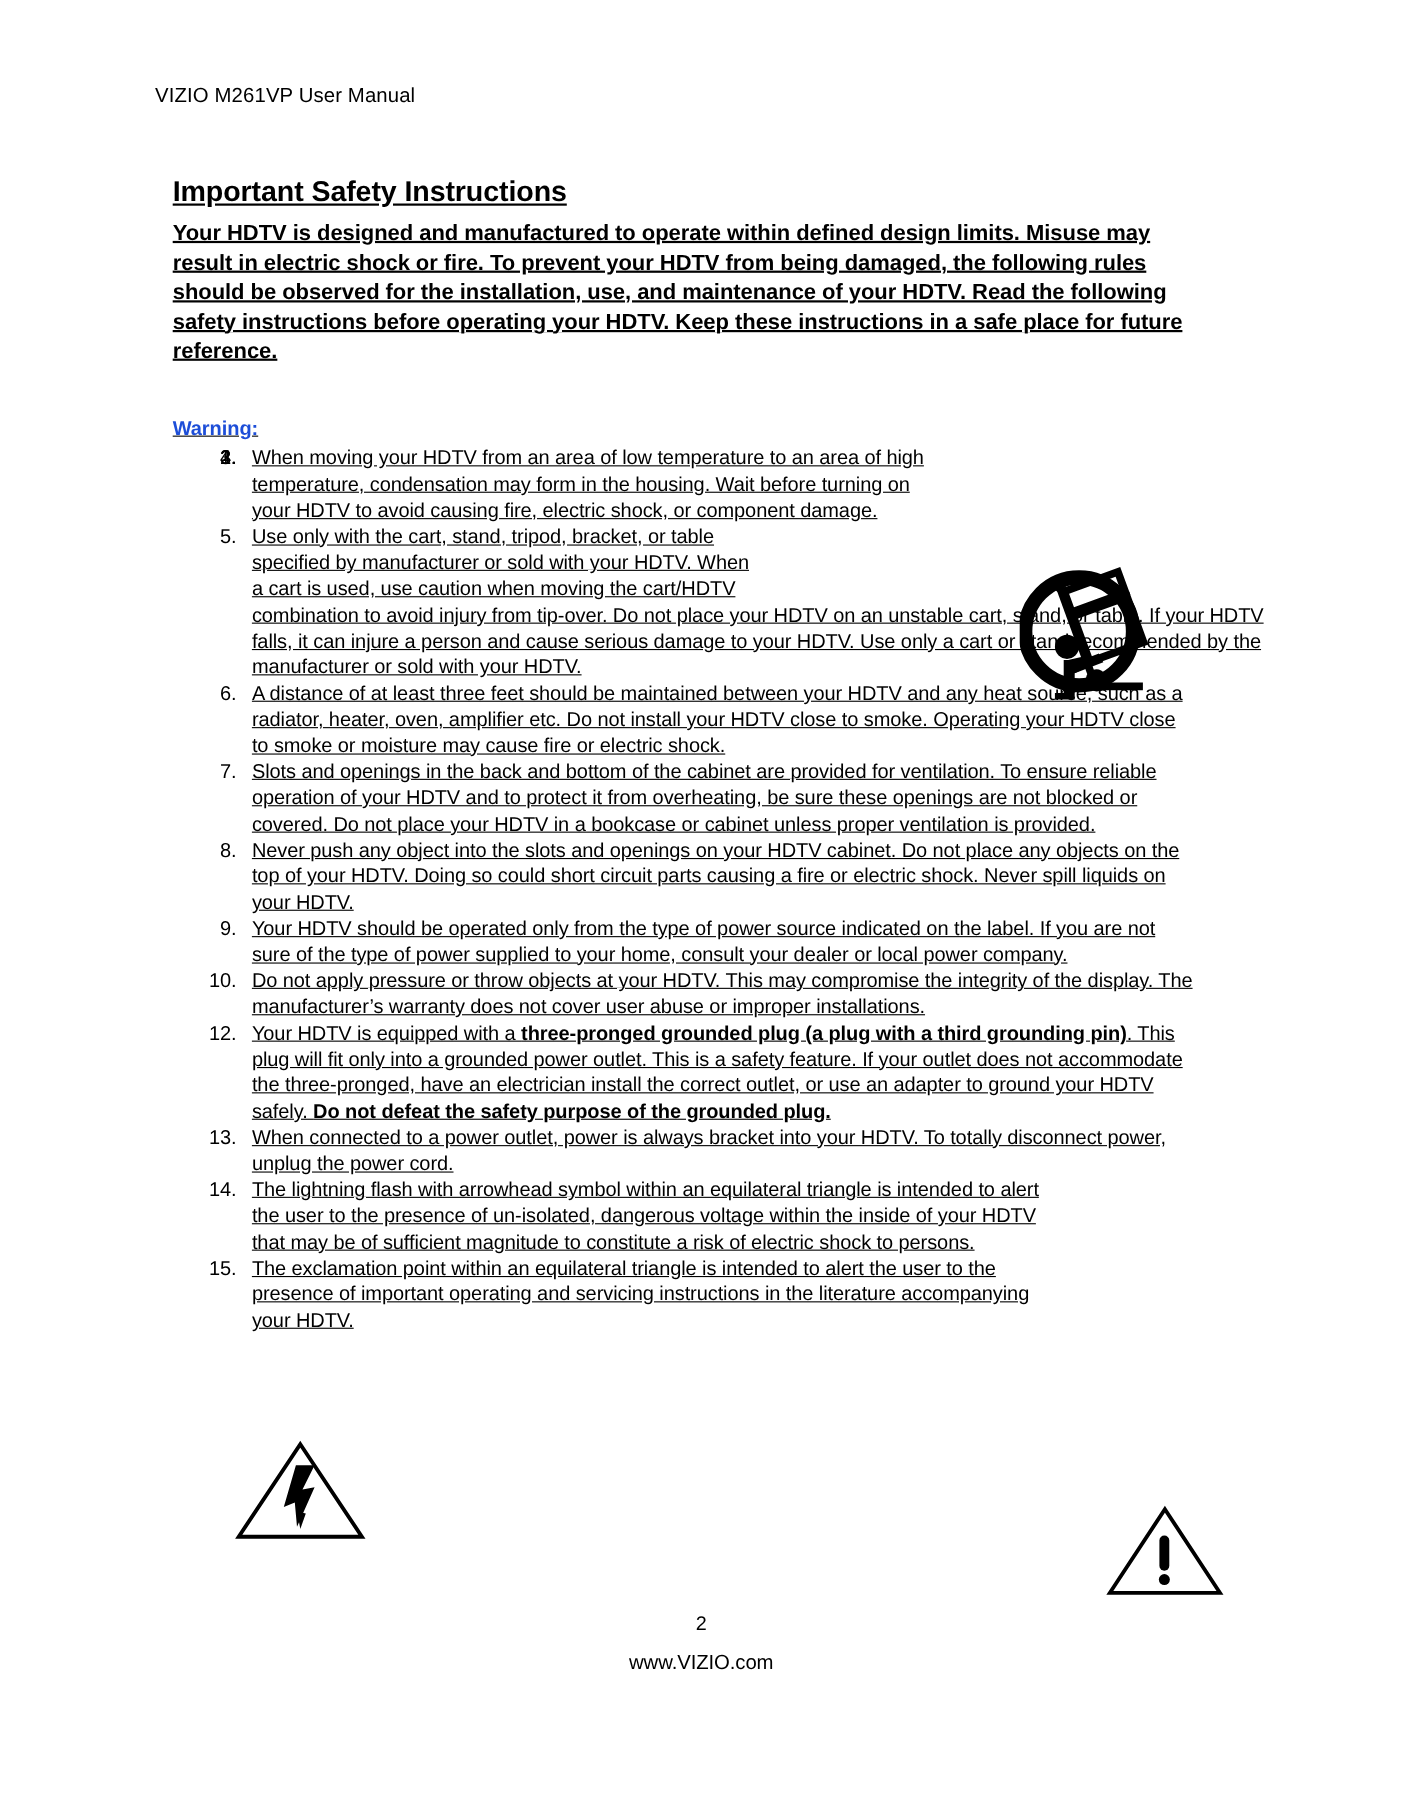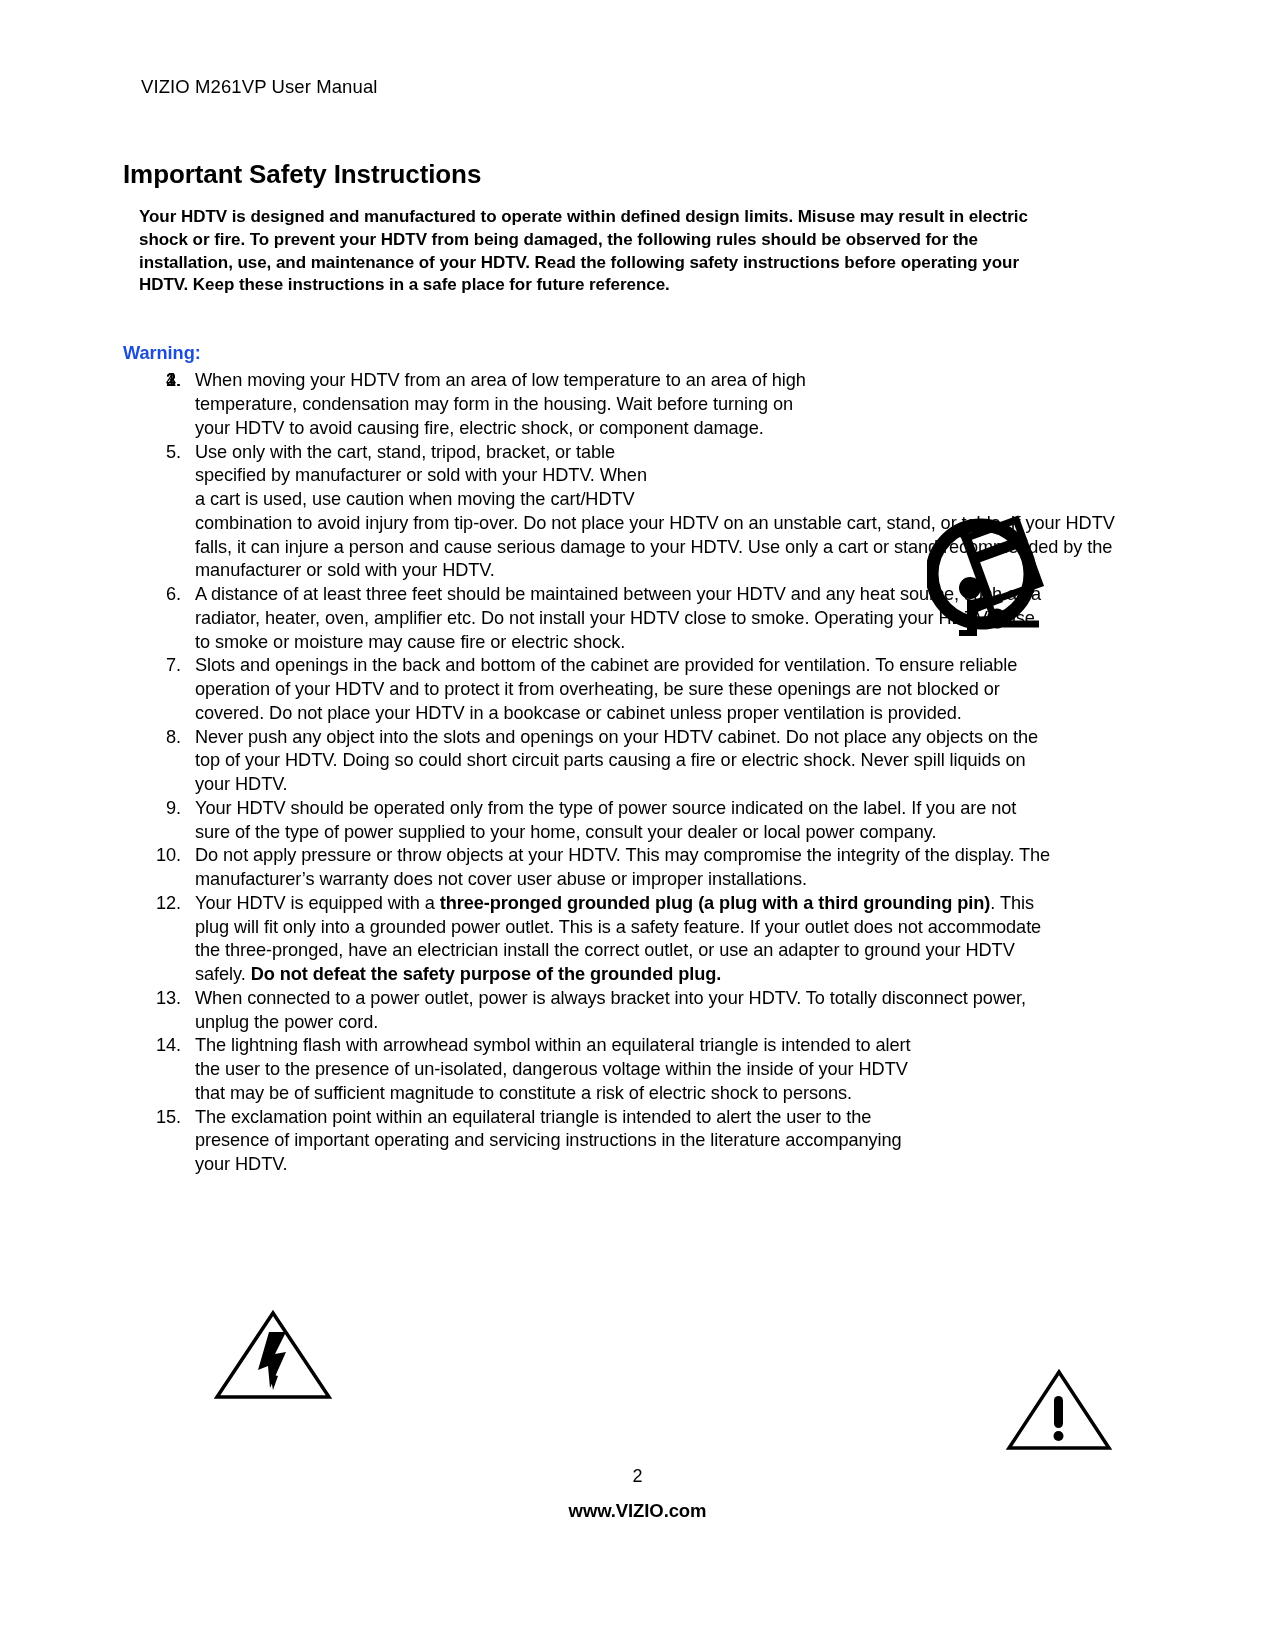--- a/index.html
+++ b/index.html
@@ -22,36 +22,37 @@
   .header {
     position: absolute;
     left: 141px;
     top: 76px;
     font-size: 18.5px;
     letter-spacing: 0.1px;
     white-space: nowrap;
   }
   .content {
     position: absolute;
-    left: 123px;
+    left: 157px;
     top: 160px;
     width: 930px;
+    text-decoration: underline;
   }
   h1.doc-title {
     font-size: 26px;
     font-weight: bold;
     margin: 0 0 9px 0;
     letter-spacing: -0.1px;
     line-height: 1.15;
   }
   .intro {
-    font-size: 17px;
+    font-size: 20px;
     font-weight: bold;
     line-height: 1.345;
-    margin: 16px;
+    margin: 0;
     letter-spacing: -0.05px;
   }
   .warning-label {
     color: #1d4ed8;
     font-weight: bold;
     font-size: 18.2px;
     margin-top: 46px;
     margin-bottom: 5px;
     letter-spacing: -0.05px;
   }
@@ -111,21 +112,21 @@
     right: 0;
     top: 1466px;
     text-align: center;
   }
   .footer .pagenum {
     font-size: 18px;
     line-height: 1.2;
   }
   .footer .site {
     font-size: 18.5px;
-    font-weight: bold;
+    font-weight: normal;
     margin-top: 12px;
     letter-spacing: -0.1px;
   }
   b { font-weight: bold; }
 </style>
 </head>
 <body>
 
 <div class="page">
 

